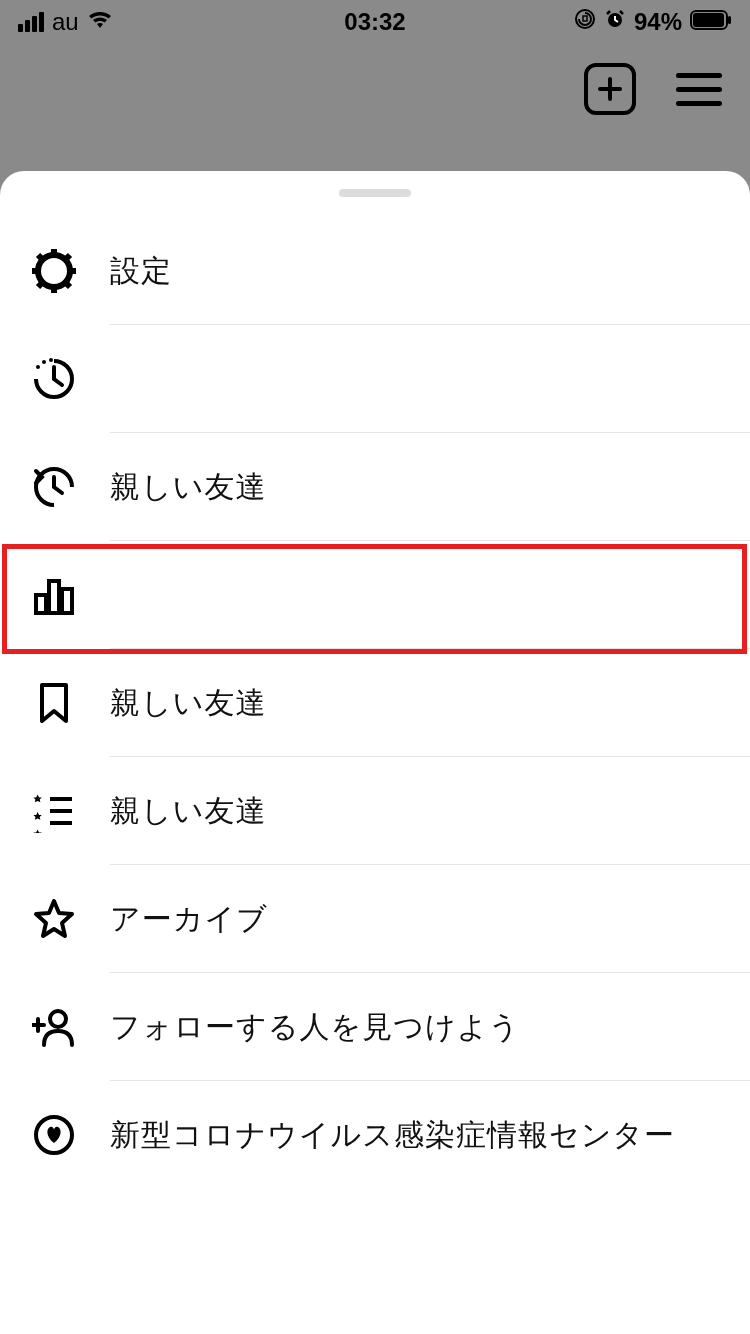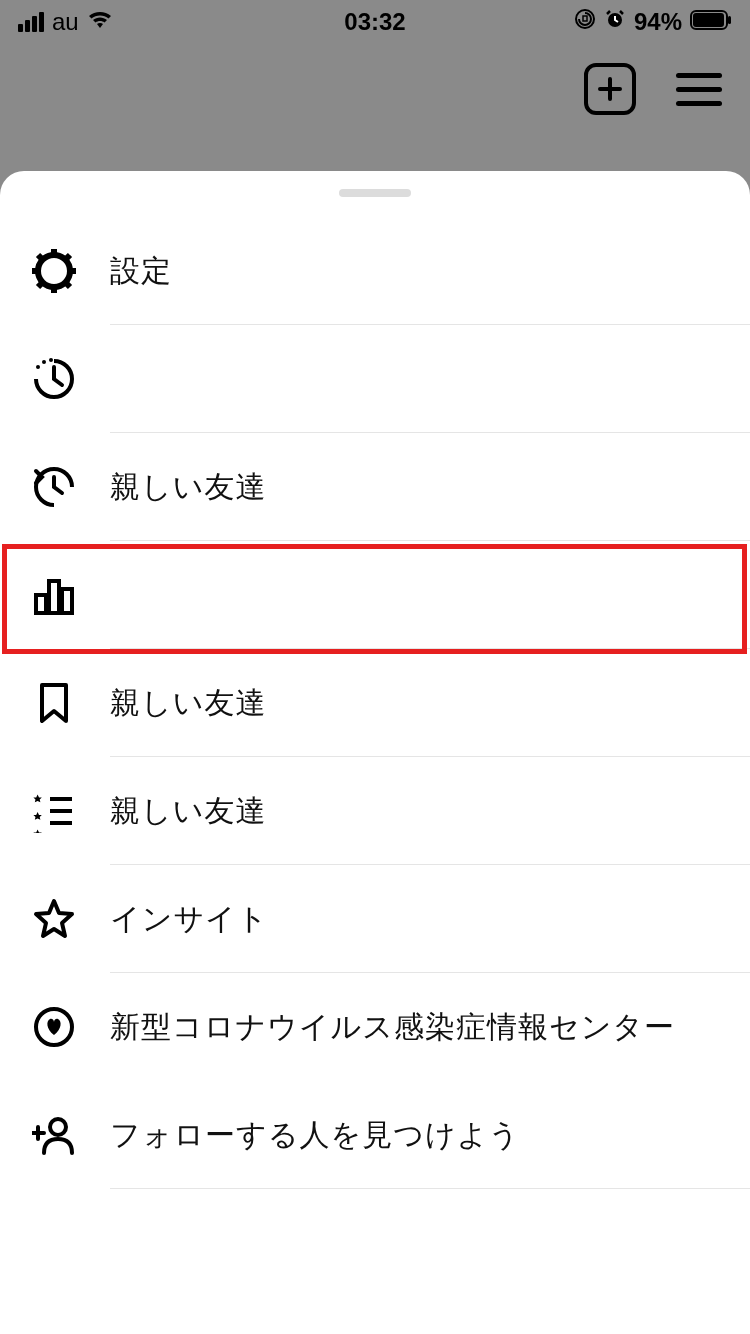--- a/index.html
+++ b/index.html
@@ -251,38 +251,38 @@
     </div>
     <span class="menu-label">親しい友達</span>
   </div>
 
   <div class="menu-item">
     <div class="icon-wrap">
       <svg viewBox="0 0 44 44">
           <path d="M22 4 L27 16 L40 17 L30 26 L33 39 L22 32 L11 39 L14 26 L4 17 L17 16 Z" fill="none" stroke="#000" stroke-width="4" stroke-linejoin="round"></path>
         </svg>
     </div>
-    <span class="menu-label">インサイト</span>
-  </div>
-
-  <div class="menu-item no-divider">
-    <div class="icon-wrap">
-      <svg viewBox="0 0 44 44">
-          <circle cx="22" cy="22" r="18" fill="none" stroke="#000" stroke-width="4"></circle>
-          <path d="M22 30 C14 24 14 16 18 14 C20 13 22 15 22 17 C22 15 24 13 26 14 C30 16 30 24 22 30 Z" fill="#000"></path>
-        </svg>
-    </div>
-    <span class="menu-label">新型コロナウイルス感染症情報センター</span>
+    <span class="menu-label">アーカイブ</span>
   </div>
 
   <div class="menu-item">
     <div class="icon-wrap">
       <svg viewBox="0 0 44 44">
           <circle cx="26" cy="14" r="8" fill="none" stroke="#000" stroke-width="4"></circle>
           <path d="M12 40 Q12 26 26 26 Q40 26 40 40" fill="none" stroke="#000" stroke-width="4" stroke-linecap="round"></path>
           <path d="M6 14 V26 M0 20 H12" stroke="#000" stroke-width="4" stroke-linecap="round"></path>
         </svg>
     </div>
     <span class="menu-label">フォローする人を見つけよう</span>
   </div>
 
+  <div class="menu-item no-divider">
+    <div class="icon-wrap">
+      <svg viewBox="0 0 44 44">
+          <circle cx="22" cy="22" r="18" fill="none" stroke="#000" stroke-width="4"></circle>
+          <path d="M22 30 C14 24 14 16 18 14 C20 13 22 15 22 17 C22 15 24 13 26 14 C30 16 30 24 22 30 Z" fill="#000"></path>
+        </svg>
+    </div>
+    <span class="menu-label">新型コロナウイルス感染症情報センター</span>
+  </div>
+
   <div class="highlight-box"></div>
 </div>
 
 </body></html>

